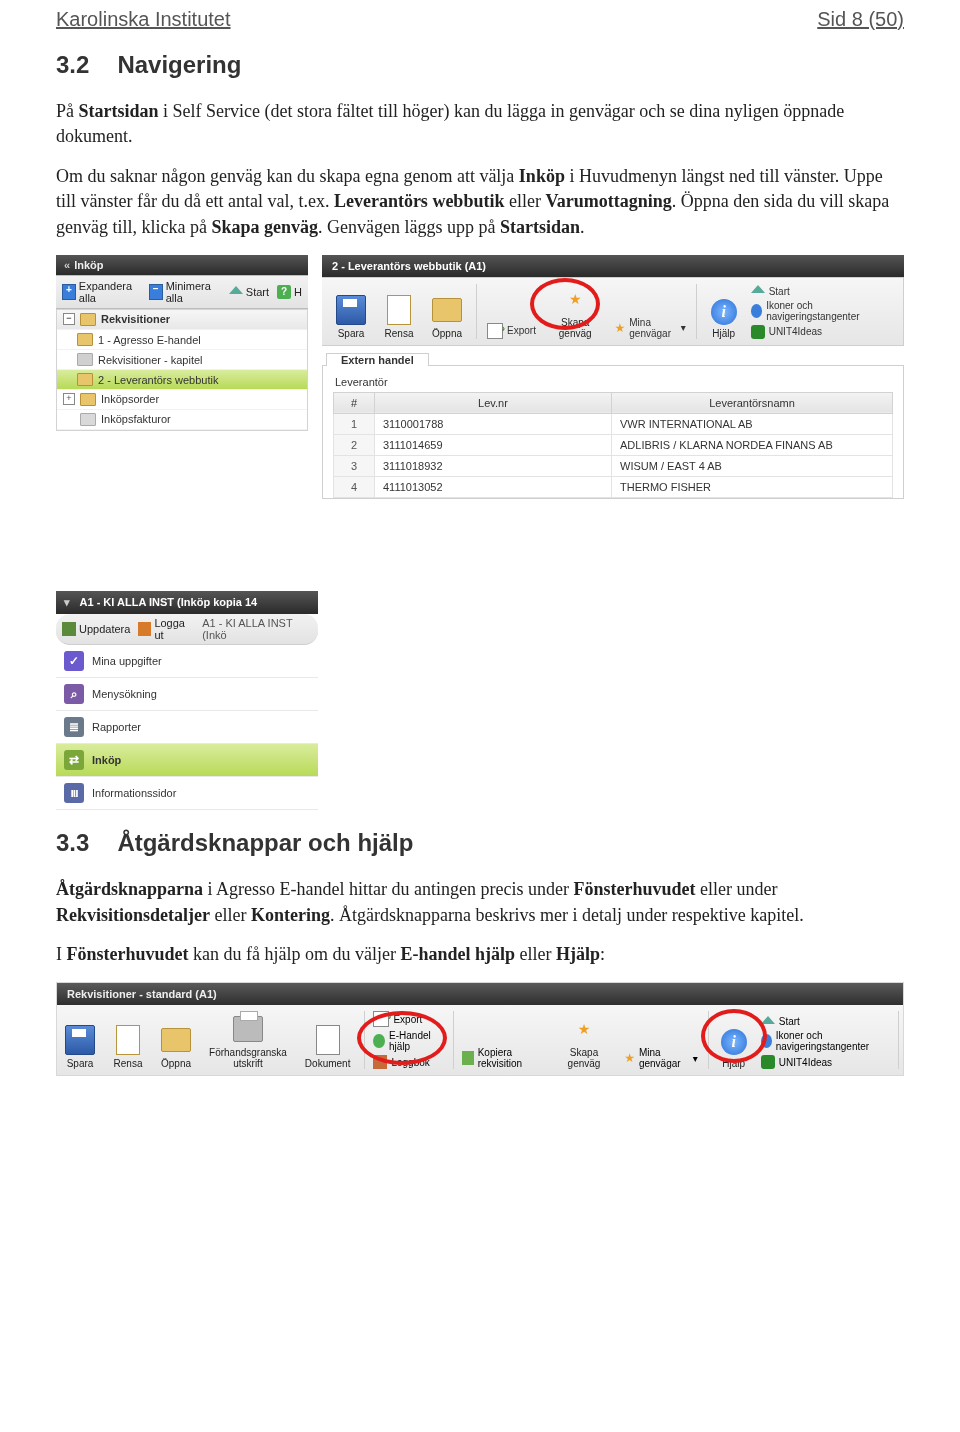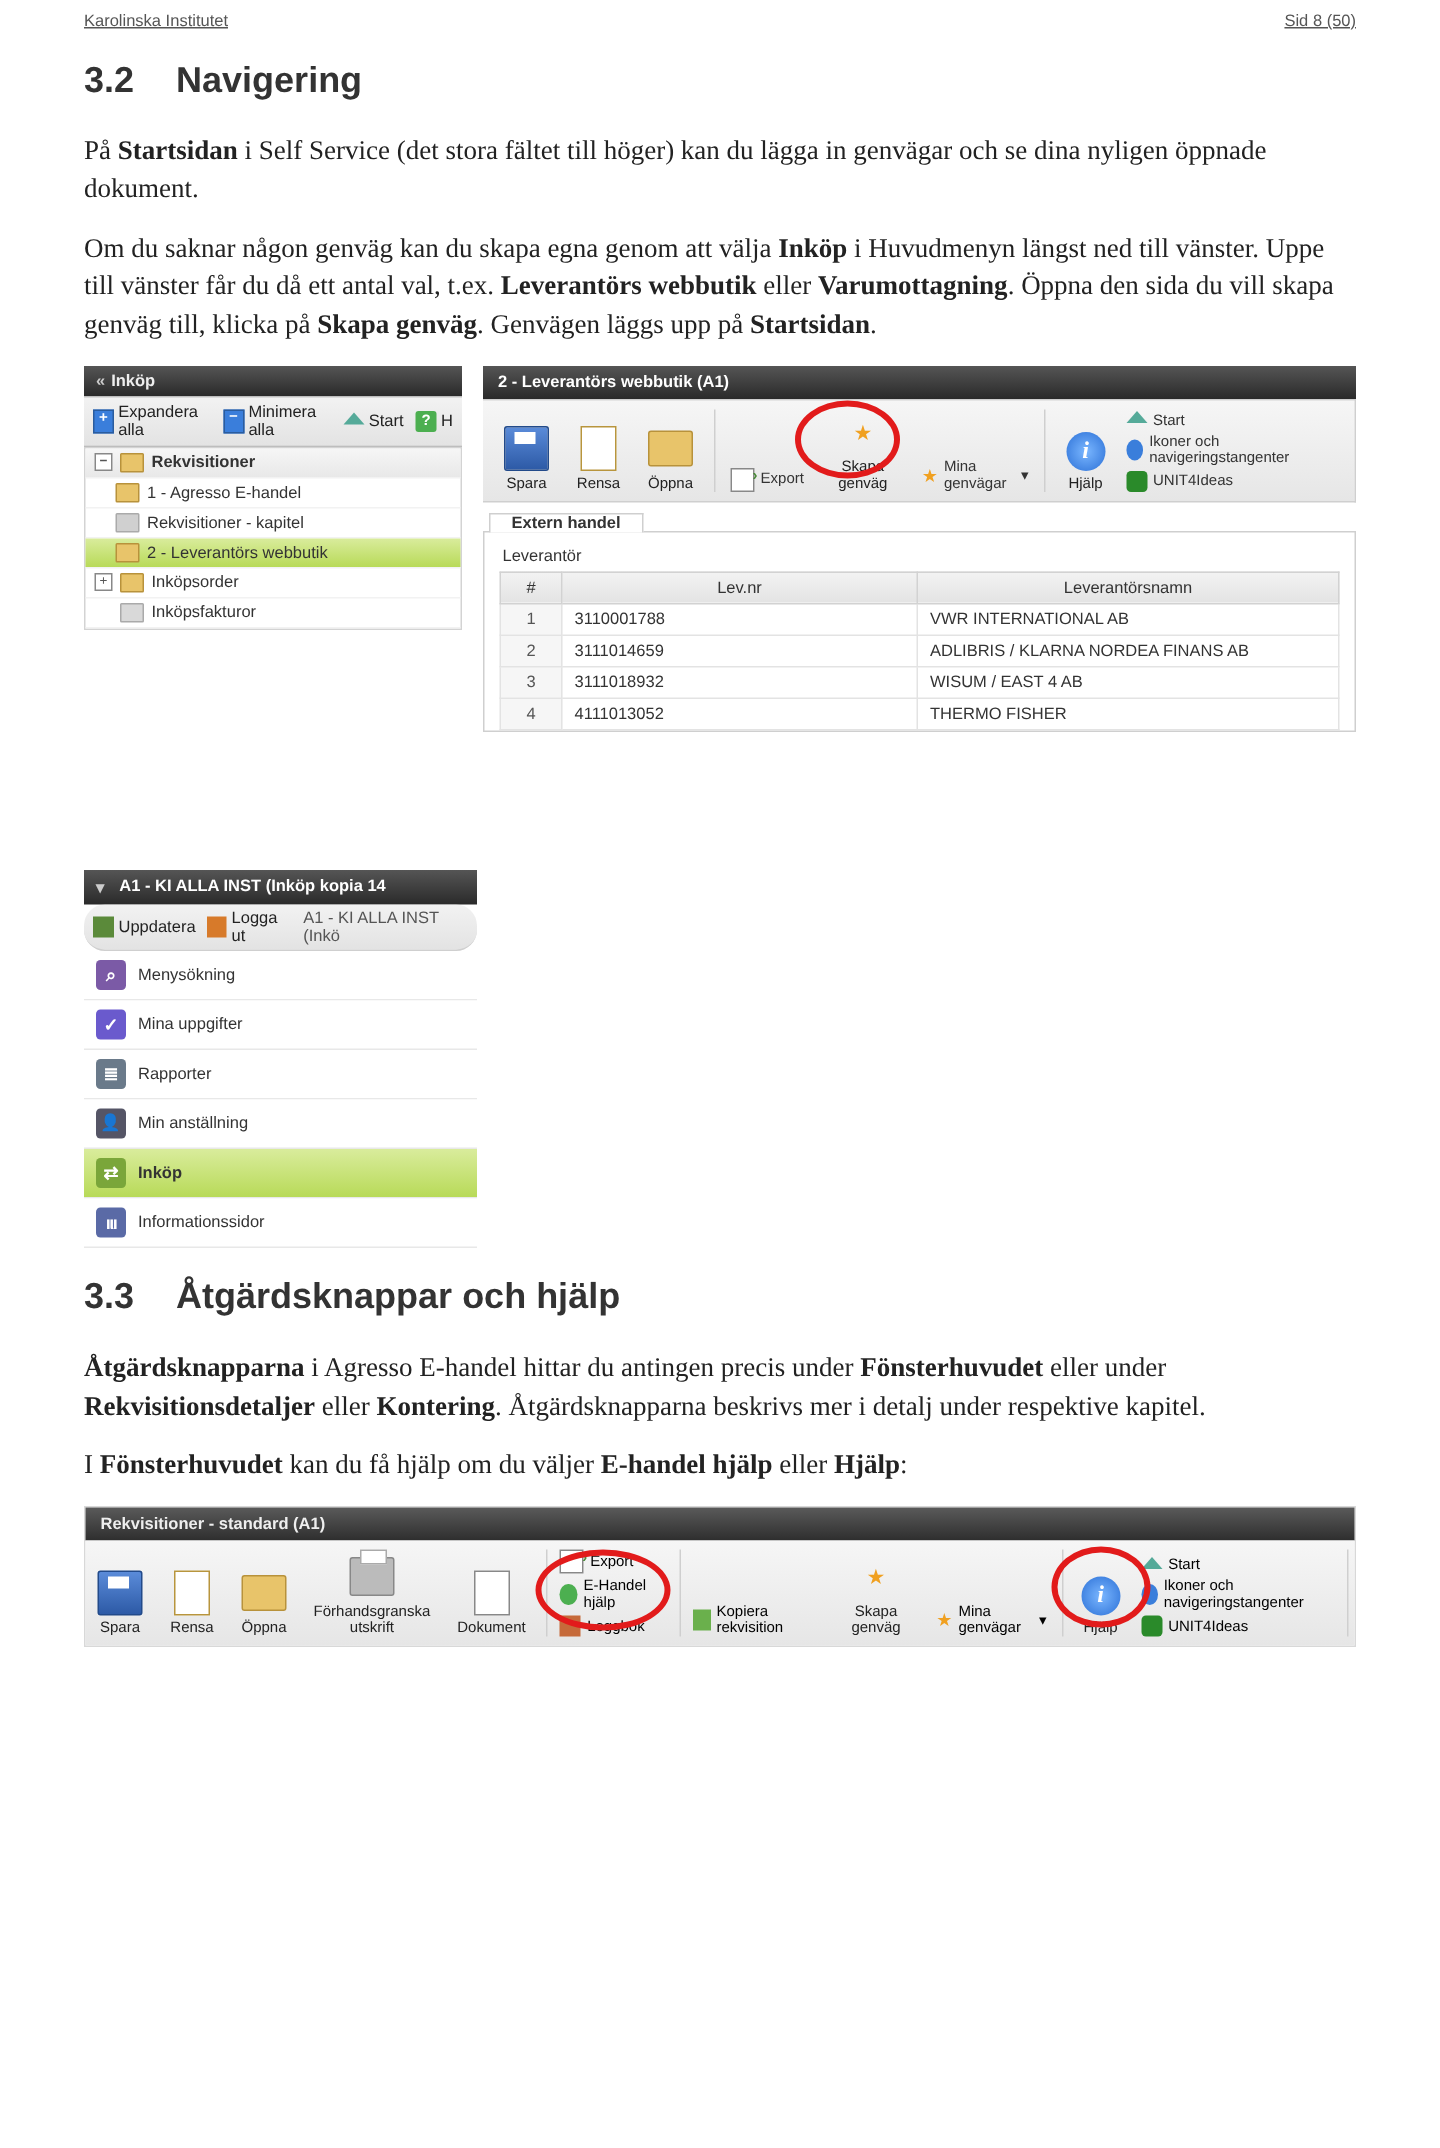--- a/index.html
+++ b/index.html
@@ -1,17 +1,17 @@
 <!DOCTYPE html>
 <html><head>
 <meta charset="utf-8">
 <style>
   body { font-family: "Times New Roman", serif; margin:0; padding:0; background:#fff; color:#000; width:960px; }
   .page { padding: 8px 56px 40px 56px; }
-  .hdr-row { display:flex; justify-content:space-between; font-family: Arial, sans-serif; color:#555; font-size:11px; }
+  .hdr-row { display:flex; justify-content:space-between; font-family: Arial, sans-serif; color:#555; font-size:20px; }
   .hdr-row .ul { text-decoration: underline; }
   h2.sec { font-family: Arial, sans-serif; font-weight:bold; color:#333; }
   h2.sec .num { display:inline-block; margin-right:28px; }
   p { color:#222; font-size:18px; line-height:1.42; margin: 14px 0; }
   .bold { font-weight:bold; }
 
   
   .shot { margin-top:8px; border:0; font-family: Verdana, Arial, sans-serif; font-size:11px; color:#333; }
   .shot-top { display:flex; gap:14px; }
   .leftcol { width:252px; }
@@ -286,34 +286,30 @@
             <span class="tiny-ic" style="background:#5b8a3a"></span>
             <span>Uppdatera</span>
           </span>
         <span class="mini-btn">
             <span class="tiny-ic" style="background:#d77a2a"></span>
             <span>Logga ut</span>
           </span>
         <span style="color:#555">A1 - KI ALLA INST (Inkö</span>
       </div>
       <div class="item">
+          <span class="sqico v"></span>
+          <span>Mina uppgifter</span>
+        </div>
+      <div class="item">
           <span class="sqico q"></span>
           <span>Menysökning</span>
-        </div>
-      <div class="item">
-          <span class="sqico v"></span>
-          <span>Mina uppgifter</span>
         </div>
       <div class="item">
           <span class="sqico r"></span>
           <span>Rapporter</span>
-        </div>
-      <div class="item">
-          <span class="sqico p"></span>
-          <span>Min anställning</span>
         </div>
       <div class="item sel">
           <span class="sqico c"></span>
           <span>Inköp</span>
         </div>
       <div class="item">
           <span class="sqico i"></span>
           <span>Informationssidor</span>
         </div>
     </div>

